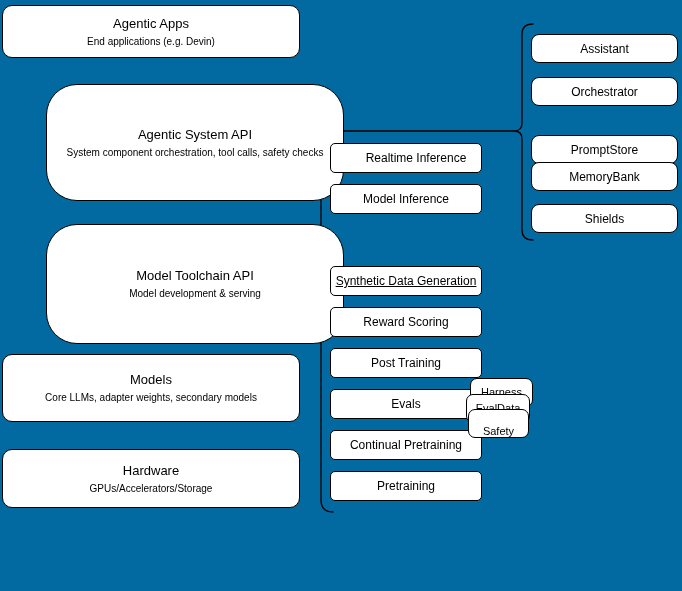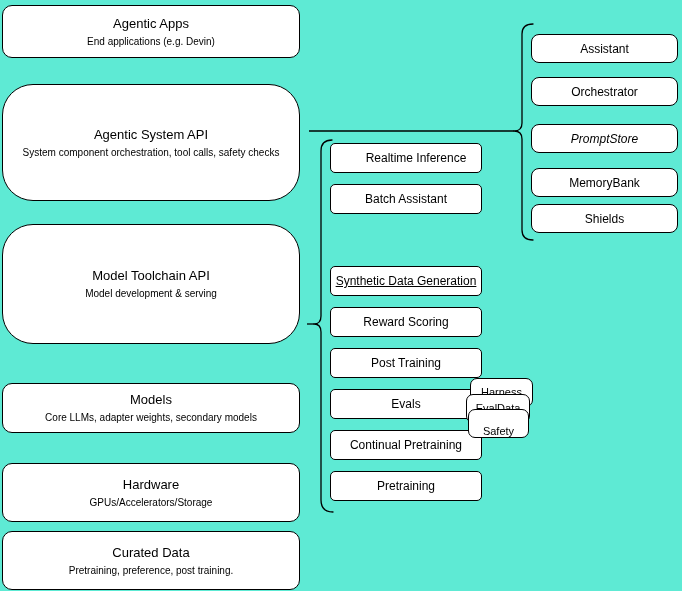--- a/index.html
+++ b/index.html
@@ -5,21 +5,21 @@
   html, body {
     margin: 0;
     padding: 0;
     background: #ffffff;
     font-family: "Liberation Sans", "DejaVu Sans", sans-serif;
   }
   .canvas {
     position: relative;
     width: 682px;
     height: 591px;
-    background: #5eead4;
+    background: #0369a1;
     overflow: hidden;
   }
   svg.connectors {
     position: absolute;
     top: 0; left: 0;
     width: 682px; height: 591px;
     z-index: 1;
   }
   .node {
     position: absolute;
@@ -29,21 +29,21 @@
     display: flex;
     flex-direction: column;
     align-items: center;
     justify-content: center;
     text-align: center;
     z-index: 2;
     color: #000000;
   }
   
   .lbox { left: 2px; width: 298px; border-radius: 10px; }
-  .lbox.big { border-radius: 31px; }
+  .lbox.big { border-radius: 31px; margin-left: 44px; }
   .lbox .title { font-size: 13px; line-height: 16px; }
   .lbox .subtitle { font-size: 10px; line-height: 13px; margin-top: 3px; }
   
   .mbox {
     left: 330px; width: 152px; height: 30px;
     border-radius: 5px; font-size: 12px; line-height: 14px;
   }
   
   .rbox {
     left: 531px; width: 147px; height: 29px;
@@ -90,40 +90,36 @@
   <div class="node lbox big" style="top:84px;height:117px;">
     <div class="title">Agentic System API</div>
     <div class="subtitle">System component orchestration, tool calls, safety checks</div>
   </div>
 
   <div class="node lbox big" style="top:224px;height:120px;">
     <div class="title">Model Toolchain API</div>
     <div class="subtitle">Model development &amp; serving</div>
   </div>
 
-  <div class="node lbox" style="top:383px;height:50px;">
+  <div class="node lbox" style="top:354px;height:68px;">
     <div class="title">Models</div>
     <div class="subtitle">Core LLMs, adapter weights, secondary models</div>
   </div>
 
-  <div class="node lbox" style="top:463px;height:59px;text-align:center;">
+  <div class="node lbox" style="top:449px;height:59px;text-align:center;">
     <div class="title">Hardware</div>
     <div class="subtitle">GPUs/Accelerators/Storage</div>
   </div>
 
-  <div class="node lbox" style="top:531px;height:59px;">
-    <div class="title">Curated Data</div>
-    <div class="subtitle">Pretraining, preference, post training.</div>
-  </div>
 
   <div class="node mbox" style="top:143px;padding-left:20px;">
     <span>Realtime Inference</span>
   </div>
   <div class="node mbox" style="top:184px;">
-    <span>Batch Assistant</span>
+    <span>Model Inference</span>
   </div>
   <div class="node mbox" style="top:266px;text-decoration:underline;">
     <span>Synthetic Data Generation</span>
   </div>
   <div class="node mbox" style="top:307px;">
     <span>Reward Scoring</span>
   </div>
   <div class="node mbox" style="top:348px;">
     <span>Post Training</span>
   </div>
@@ -146,23 +142,23 @@
   <div class="pill" style="left:468px;top:409px;width:61px;align-items:flex-end;">
     <span>Safety</span>
   </div>
 
   <div class="node rbox" style="top:34px;">
     <span>Assistant</span>
   </div>
   <div class="node rbox" style="top:77px;">
     <span>Orchestrator</span>
   </div>
-  <div class="node rbox" style="top:124px;font-style:italic;">
+  <div class="node rbox" style="top:135px;">
     <span>PromptStore</span>
   </div>
-  <div class="node rbox" style="top:168px;">
+  <div class="node rbox" style="top:162px;">
     <span>MemoryBank</span>
   </div>
   <div class="node rbox" style="top:204px;">
     <span>Shields</span>
   </div>
 
 </div>
 
 </body></html>

